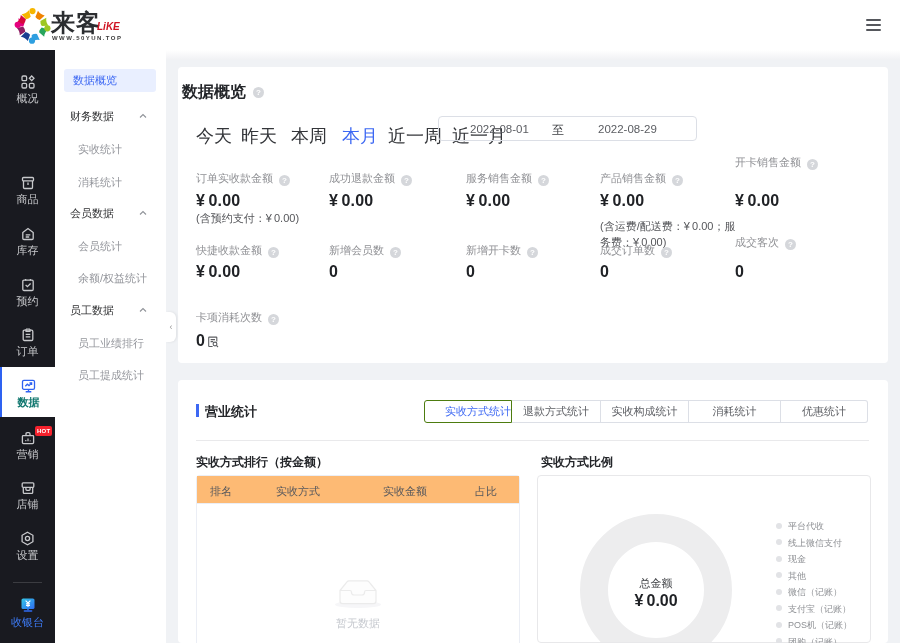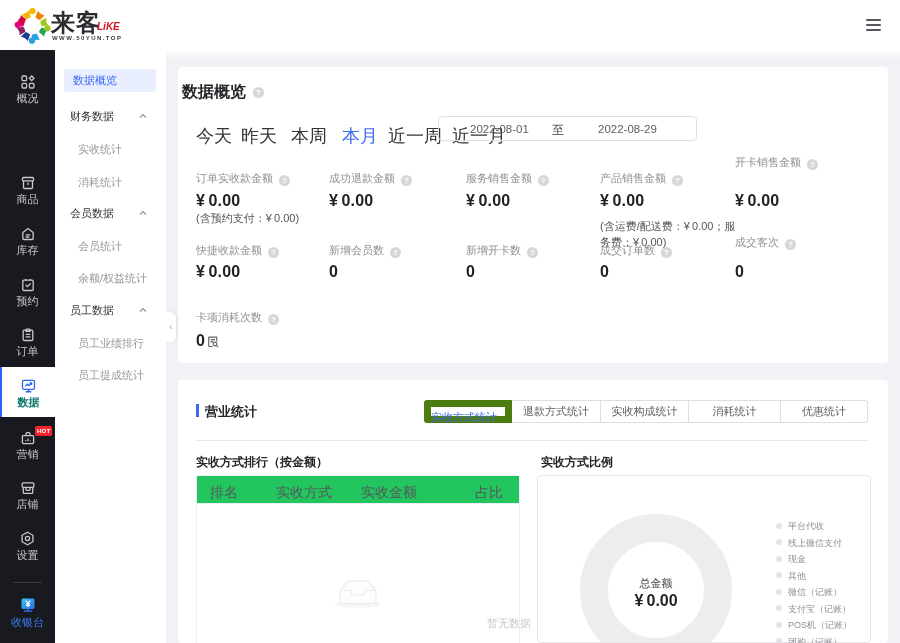--- a/index.html
+++ b/index.html
@@ -238,43 +238,43 @@
     <circle cx="8" cy="8" r="1.9" fill="none" stroke="#5c5e62" stroke-width="1.1"></circle>
     <path d="M9.4 9.4 L11 11" stroke="#5c5e62" stroke-width="1.1"></path>
   </svg>
 </div>
 
 <div class="card" id="card2">
   <div class="abs" style="left:18px;top:24px;width:3px;height:13px;background:#3d68f3;"></div>
   <div class="abs" style="left:27px;top:23px;font-size:13px;font-weight:bold;color:#24262a;">营业统计</div>
 
   <div class="abs" style="left:246px;top:20px;height:23px;display:flex;font-size:11px;">
-    <div style="width:88px;border:7px solid #4d7c0f;color:#3d68f3;border-radius:3px 0 0 3px;text-align:left;line-height:21px;z-index:1;">实收方式统计</div>
+    <div style="width:88px;border:1px solid #4d7c0f;color:#3d68f3;border-radius:3px 0 0 3px;text-align:right;line-height:21px;z-index:1;">实收方式统计</div>
     <div style="width:89px;border:1px solid #dcdfe6;border-left:none;color:#5a5c61;text-align:center;line-height:21px;">退款方式统计</div>
     <div style="width:88px;border:1px solid #dcdfe6;border-left:none;color:#5a5c61;text-align:center;line-height:21px;">实收构成统计</div>
     <div style="width:92px;border:1px solid #dcdfe6;border-left:none;color:#5a5c61;text-align:center;line-height:21px;">消耗统计</div>
     <div style="width:87px;border:1px solid #dcdfe6;border-left:none;color:#5a5c61;border-radius:0 3px 3px 0;text-align:center;line-height:21px;">优惠统计</div>
   </div>
 
   <div class="abs" style="left:18px;top:60px;width:673px;height:1px;background:#e9e9eb;"></div>
 
   <div class="abs" style="left:18px;top:74px;font-size:12px;font-weight:bold;color:#24262a;">实收方式排行（按金额）</div>
   <div class="abs" style="left:18px;top:95px;width:324px;height:168px;border:1px solid #ebeef5;border-radius:4px 4px 0 0;border-bottom:none;">
-    <div style="height:28px;background:#22c55e;border-bottom:1px solid #ebeef5;position:relative;font-size:14px;color:#55575c;">
+    <div style="height:28px;background:#fdba74;border-bottom:1px solid #ebeef5;position:relative;font-size:11px;color:#55575c;">
       <span class="abs" style="left:13px;top:8px;">排名</span>
       <span class="abs" style="left:79px;top:8px;">实收方式</span>
-      <span class="abs" style="left:164px;top:8px;">实收金额</span>
+      <span class="abs" style="left:186px;top:8px;">实收金额</span>
       <span class="abs" style="left:278px;top:8px;">占比</span>
     </div>
     <svg class="abs" style="left:137px;top:100px;" width="48" height="33" viewBox="0 0 48 33">
       <ellipse cx="24" cy="28.5" rx="23" ry="3.6" fill="#f6f6f8"></ellipse>
       <path d="M6 14.5 L13 5.8 Q13.8 4.8 15 4.8 L33 4.8 Q34.2 4.8 35 5.8 L42 14.5 L42 25 Q42 27.6 39.4 27.6 L8.6 27.6 Q6 27.6 6 25 Z" fill="#fdfdfd" stroke="#ebebeb" stroke-width="1.2"></path>
       <path d="M6 14.5 L16 14.5 Q17.4 14.5 17.4 15.9 Q17.4 19 20.4 19 L27.6 19 Q30.6 19 30.6 15.9 Q30.6 14.5 32 14.5 L42 14.5" fill="none" stroke="#ebebeb" stroke-width="1.2"></path>
     </svg>
-    <div class="abs" style="left:12px;top:140px;width:100%;text-align:right;font-size:11px;color:#c6c9cf;font-family:Liberation Mono, monospace;">暂无数据</div>
+    <div class="abs" style="left:0;top:140px;width:100%;text-align:center;font-size:11px;color:#c6c9cf;font-family:Liberation Mono, monospace;">暂无数据</div>
   </div>
 
   <div class="abs" style="left:363px;top:74px;font-size:12px;font-weight:bold;color:#24262a;">实收方式比例</div>
   <div class="abs" style="left:359px;top:95px;width:334px;height:168px;border:1px solid #e8e8ea;border-radius:4px;overflow:hidden;">
     <svg class="abs" style="left:40px;top:36px;" width="156" height="156" viewBox="0 0 156 156">
       <circle cx="78" cy="78" r="62" fill="none" stroke="#ededee" stroke-width="28"></circle>
     </svg>
     <div class="abs" style="left:417px;top:101px;"></div>
     <div class="abs" style="left:58px;top:100px;width:120px;text-align:center;font-size:11px;color:#3a3c40;">总金额</div>
     <div class="abs" style="left:58px;top:116px;width:120px;text-align:center;font-size:16px;font-weight:bold;color:#1f2125;">¥ 0.00</div>

